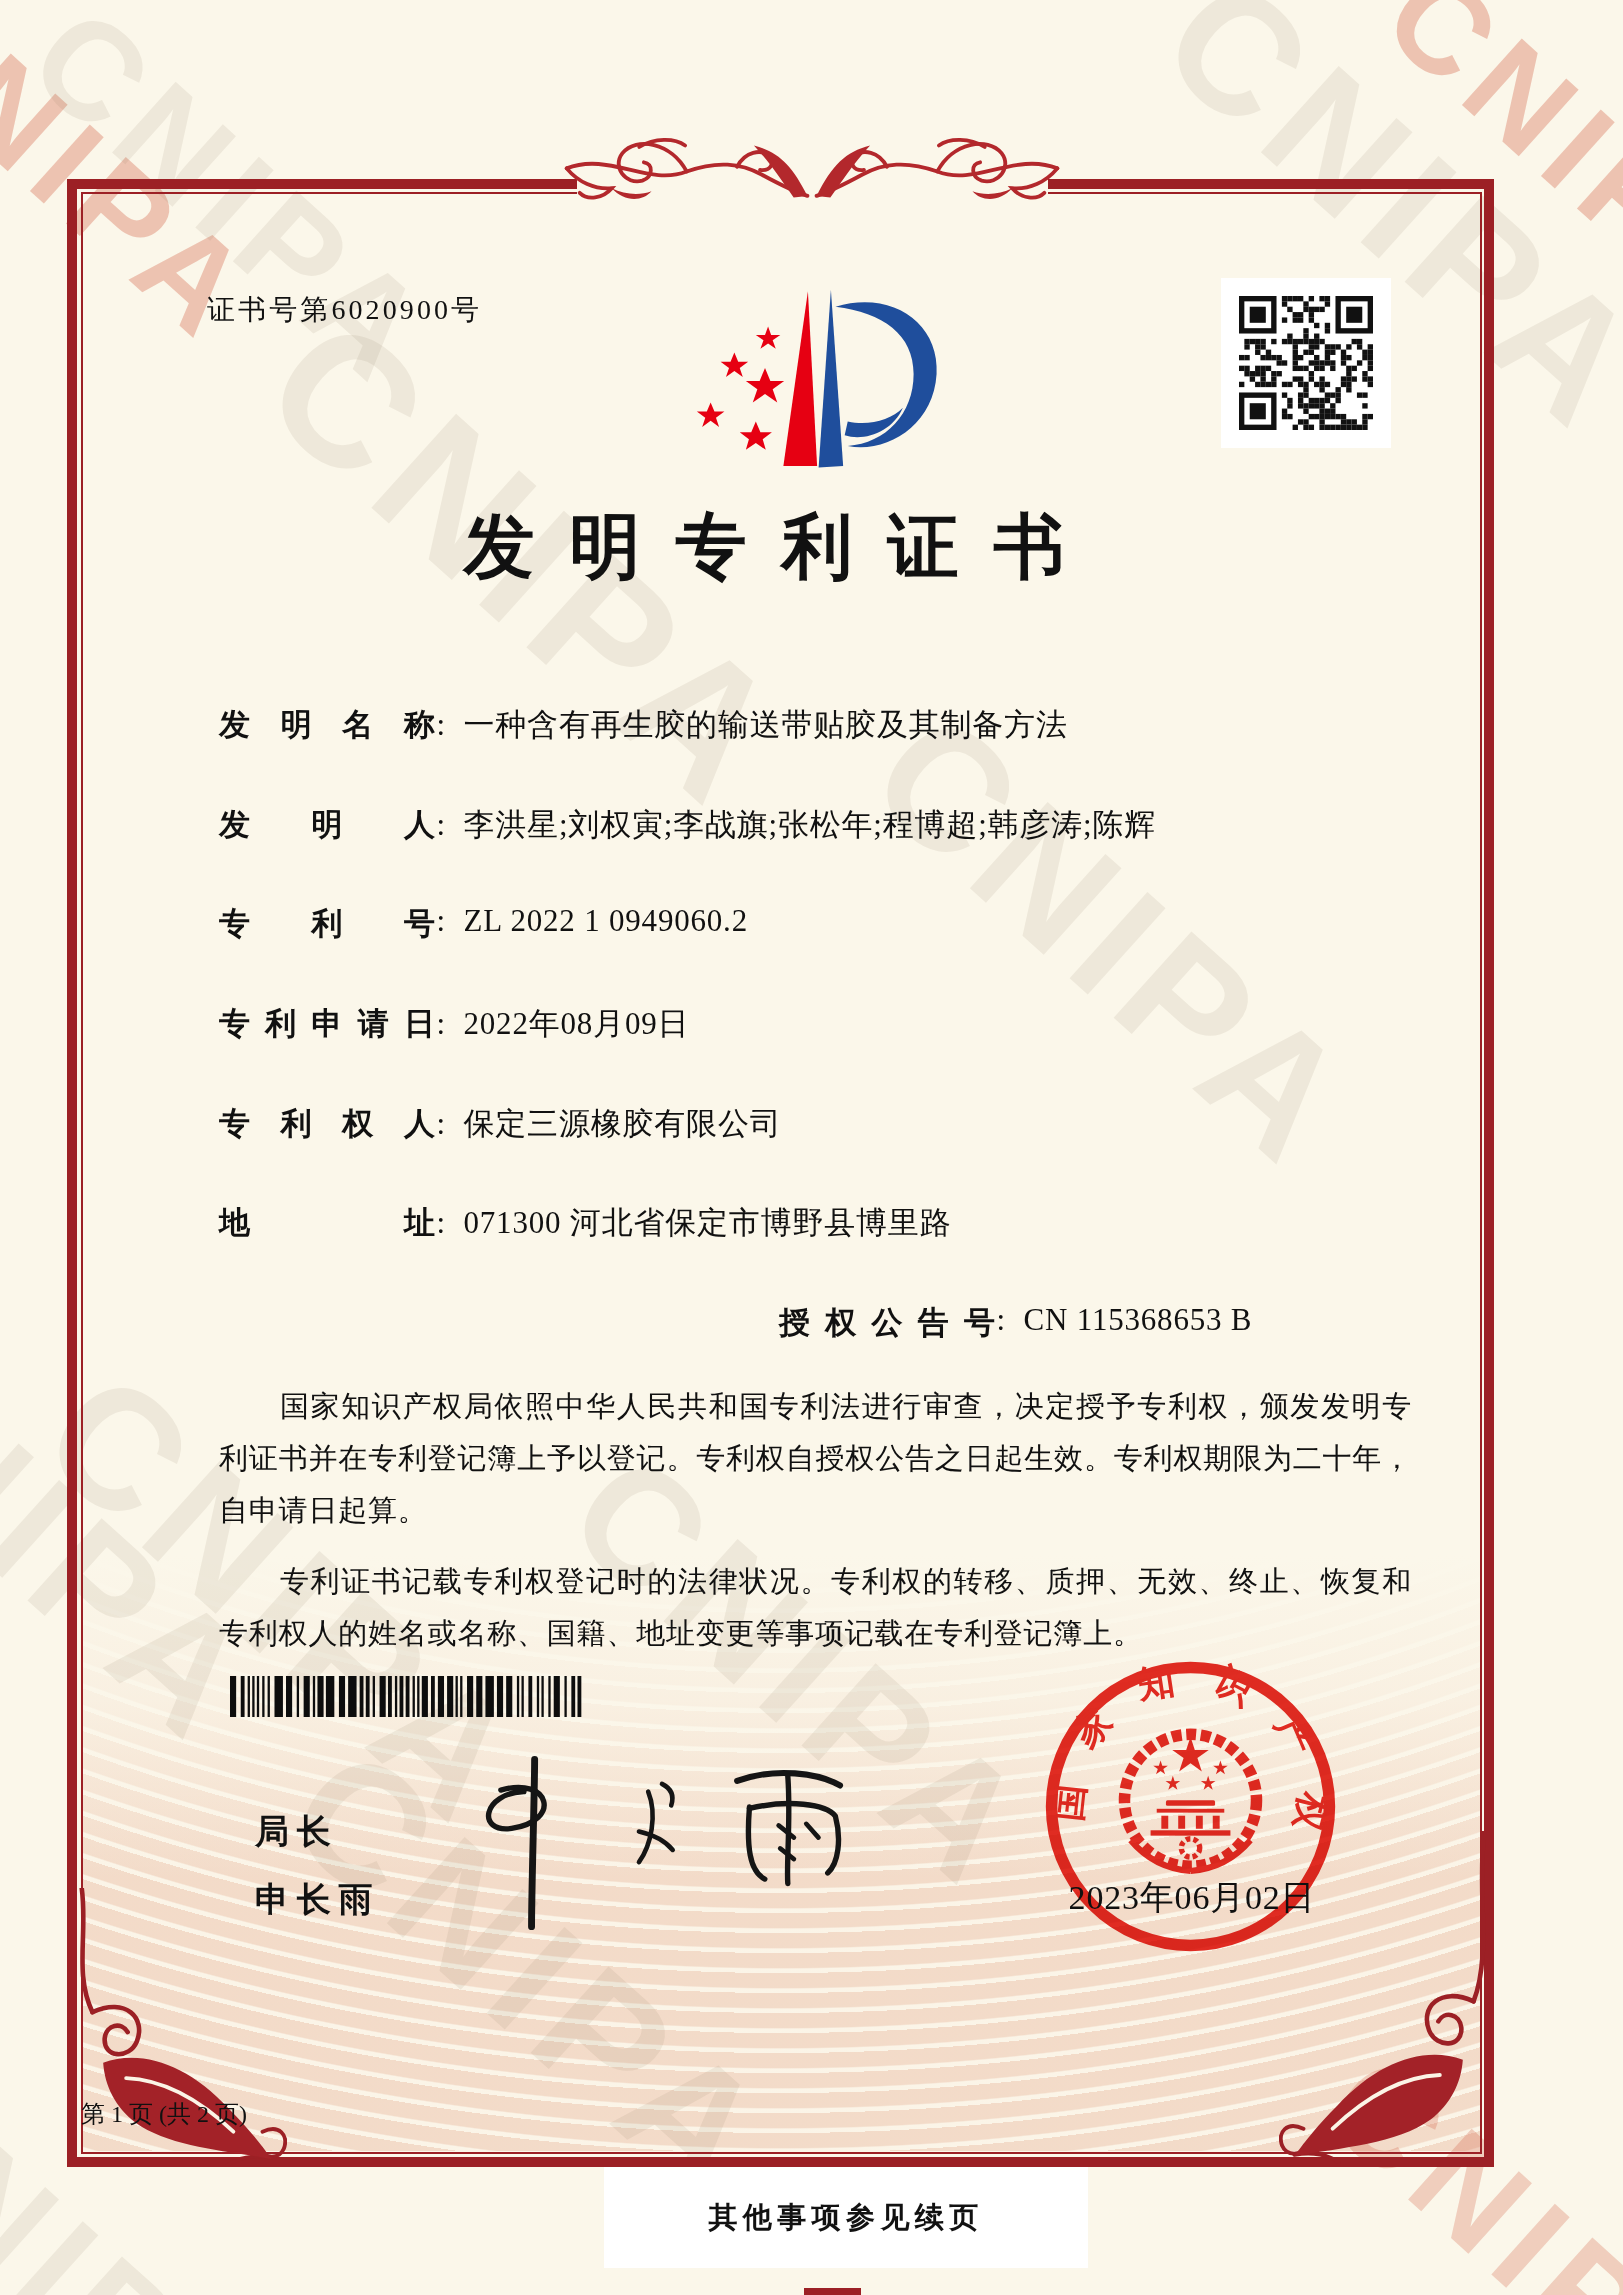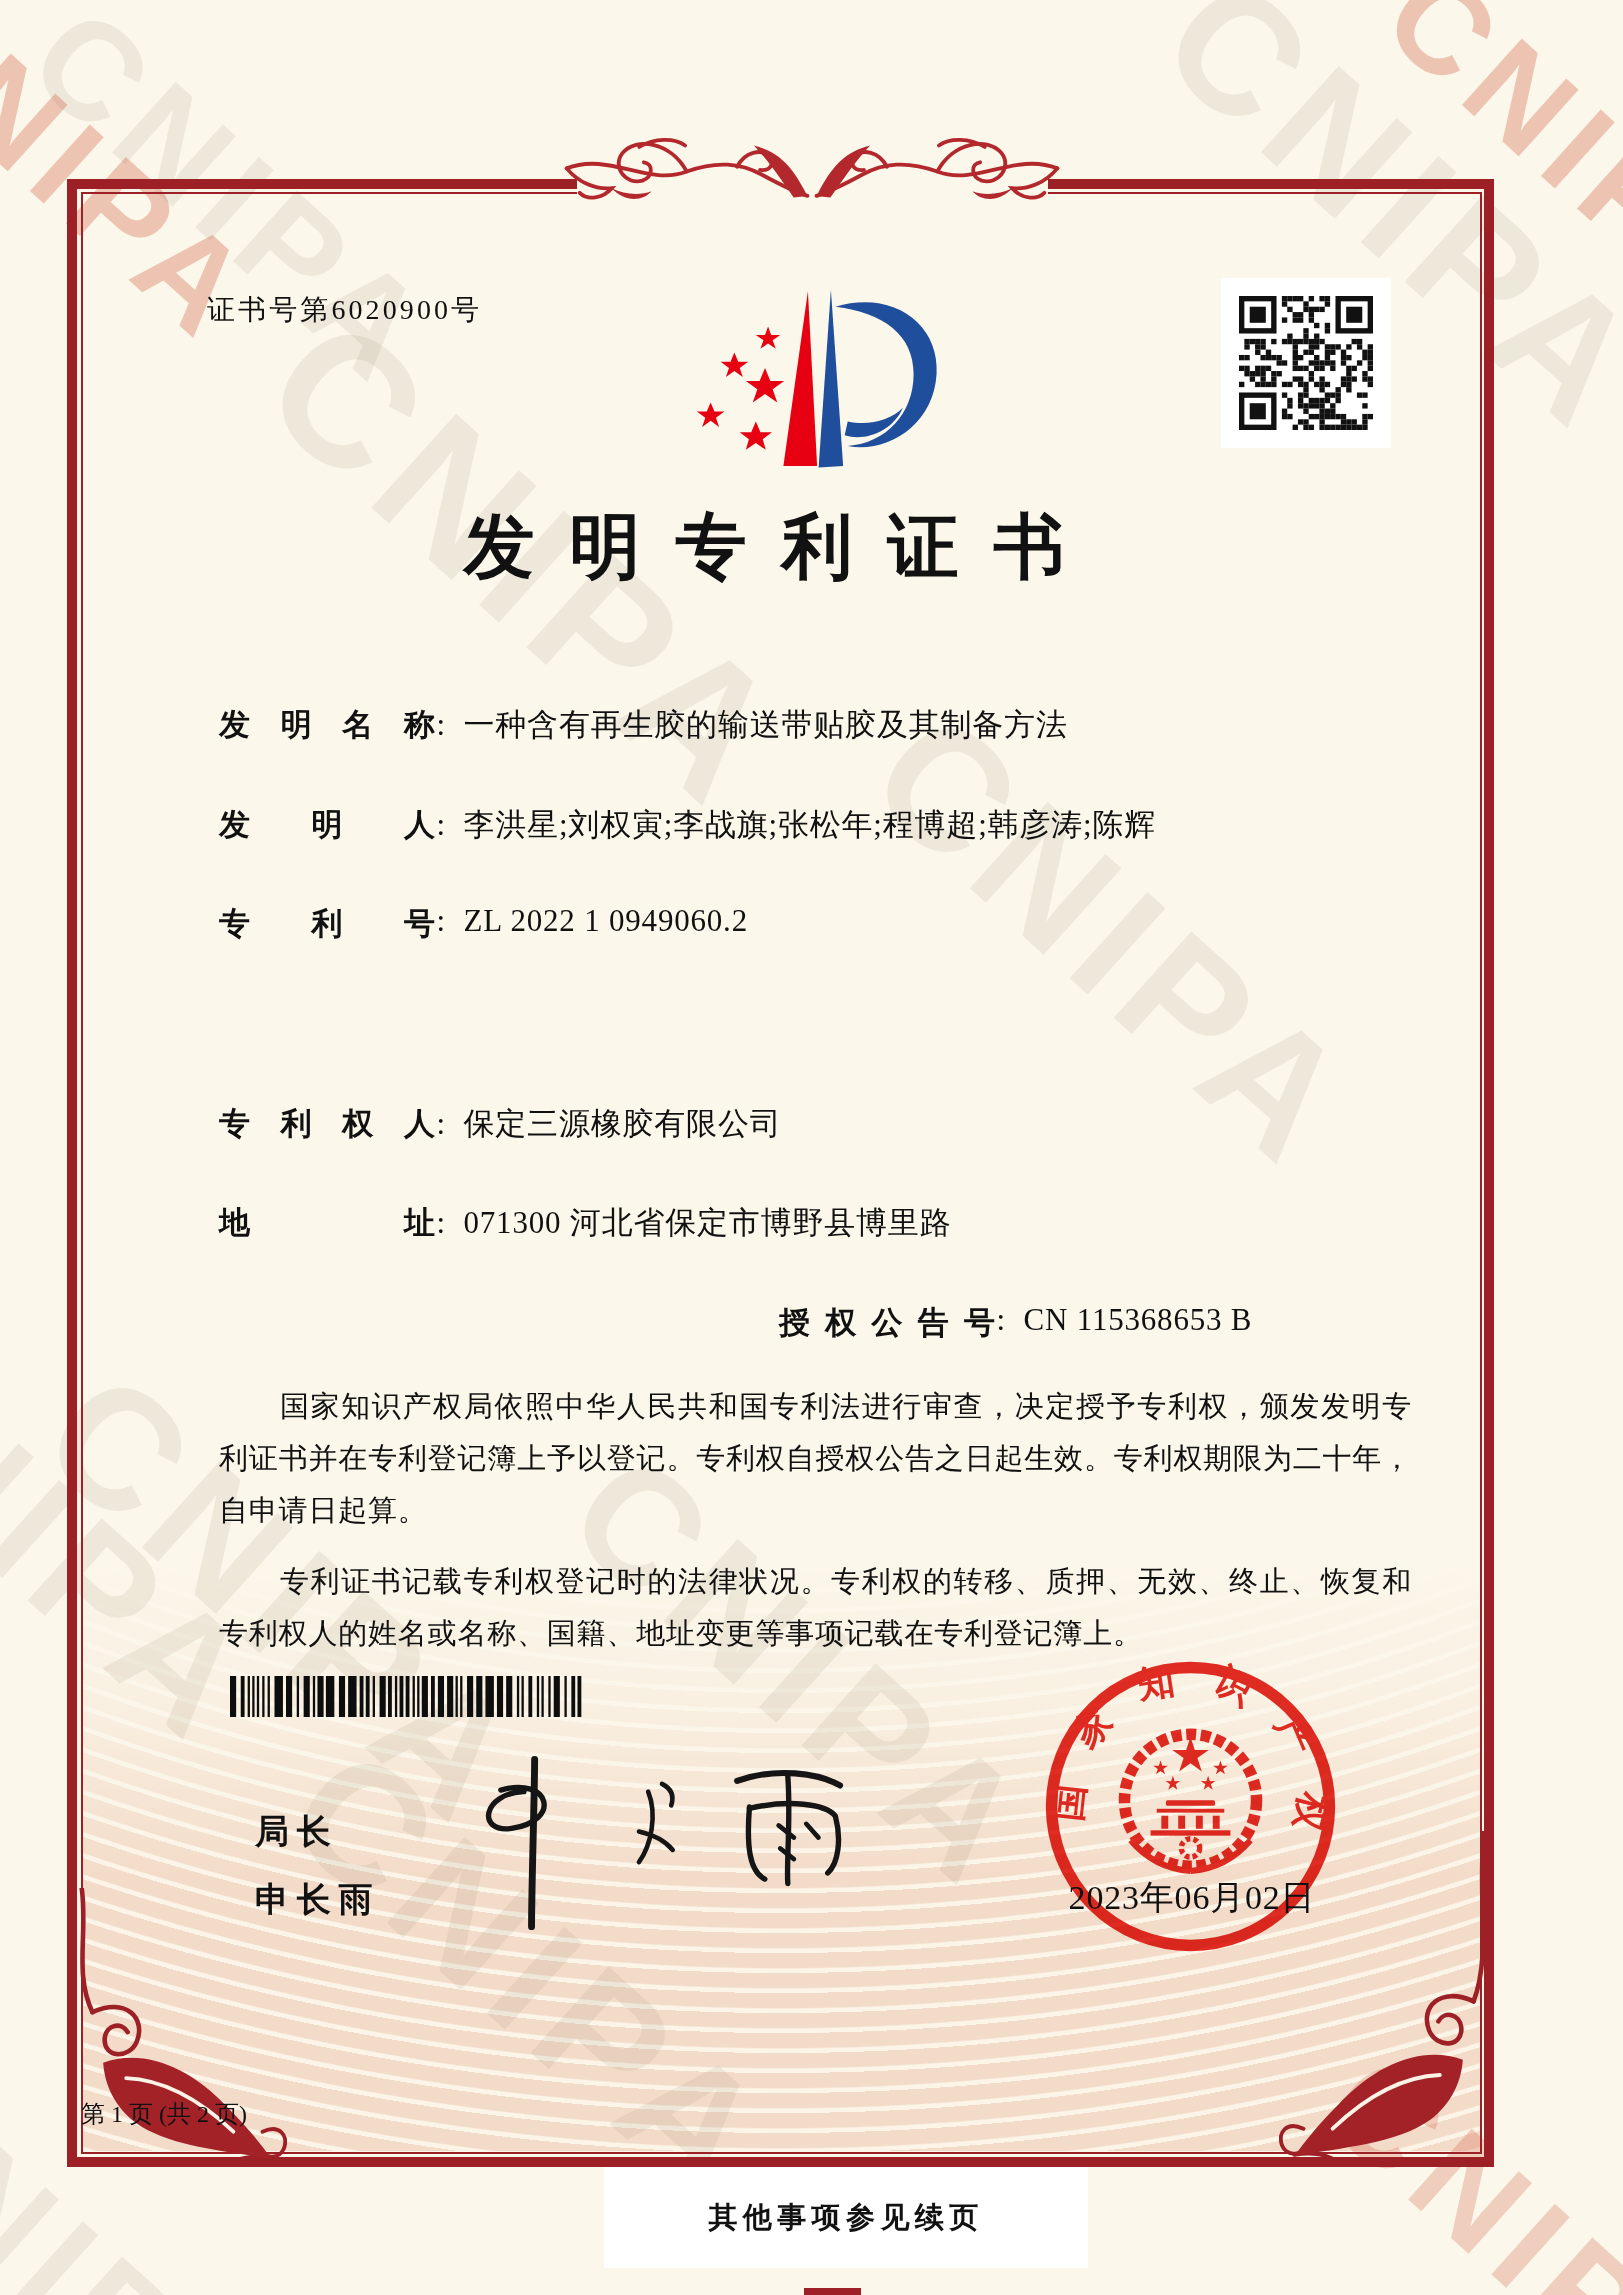--- a/index.html
+++ b/index.html
@@ -380,20 +380,23 @@
 
   <div class="frow" style="top:704px">
     <span class="flabel">发明名称</span><span class="fcolon">:</span><span class="fvalue">一种含有再生胶的输送带贴胶及其制备方法</span>
   </div>
   <div class="frow" style="top:804px">
     <span class="flabel">发明人</span><span class="fcolon">:</span><span class="fvalue">李洪星;刘权寅;李战旗;张松年;程博超;韩彦涛;陈辉</span>
   </div>
   <div class="frow" style="top:903px">
     <span class="flabel">专利号</span><span class="fcolon">:</span><span class="fvalue">ZL 2022 1 0949060.2</span>
   </div>
+  <div class="frow" style="top:1003px">
+    <span class="flabel">专利申请日</span><span class="fcolon">:</span><span class="fvalue">2022年08月09日</span>
+  </div>
   <div class="frow" style="top:1103px">
     <span class="flabel">专利权人</span><span class="fcolon">:</span><span class="fvalue">保定三源橡胶有限公司</span>
   </div>
   <div class="frow" style="top:1202px">
     <span class="flabel">地址</span><span class="fcolon">:</span><span class="fvalue">071300 河北省保定市博野县博里路</span>
   </div>
   <div class="frow second" style="top:1302px">
     <span class="flabel">授权公告号</span><span class="fcolon">:</span><span class="fvalue">CN 115368653 B</span>
   </div>
 

